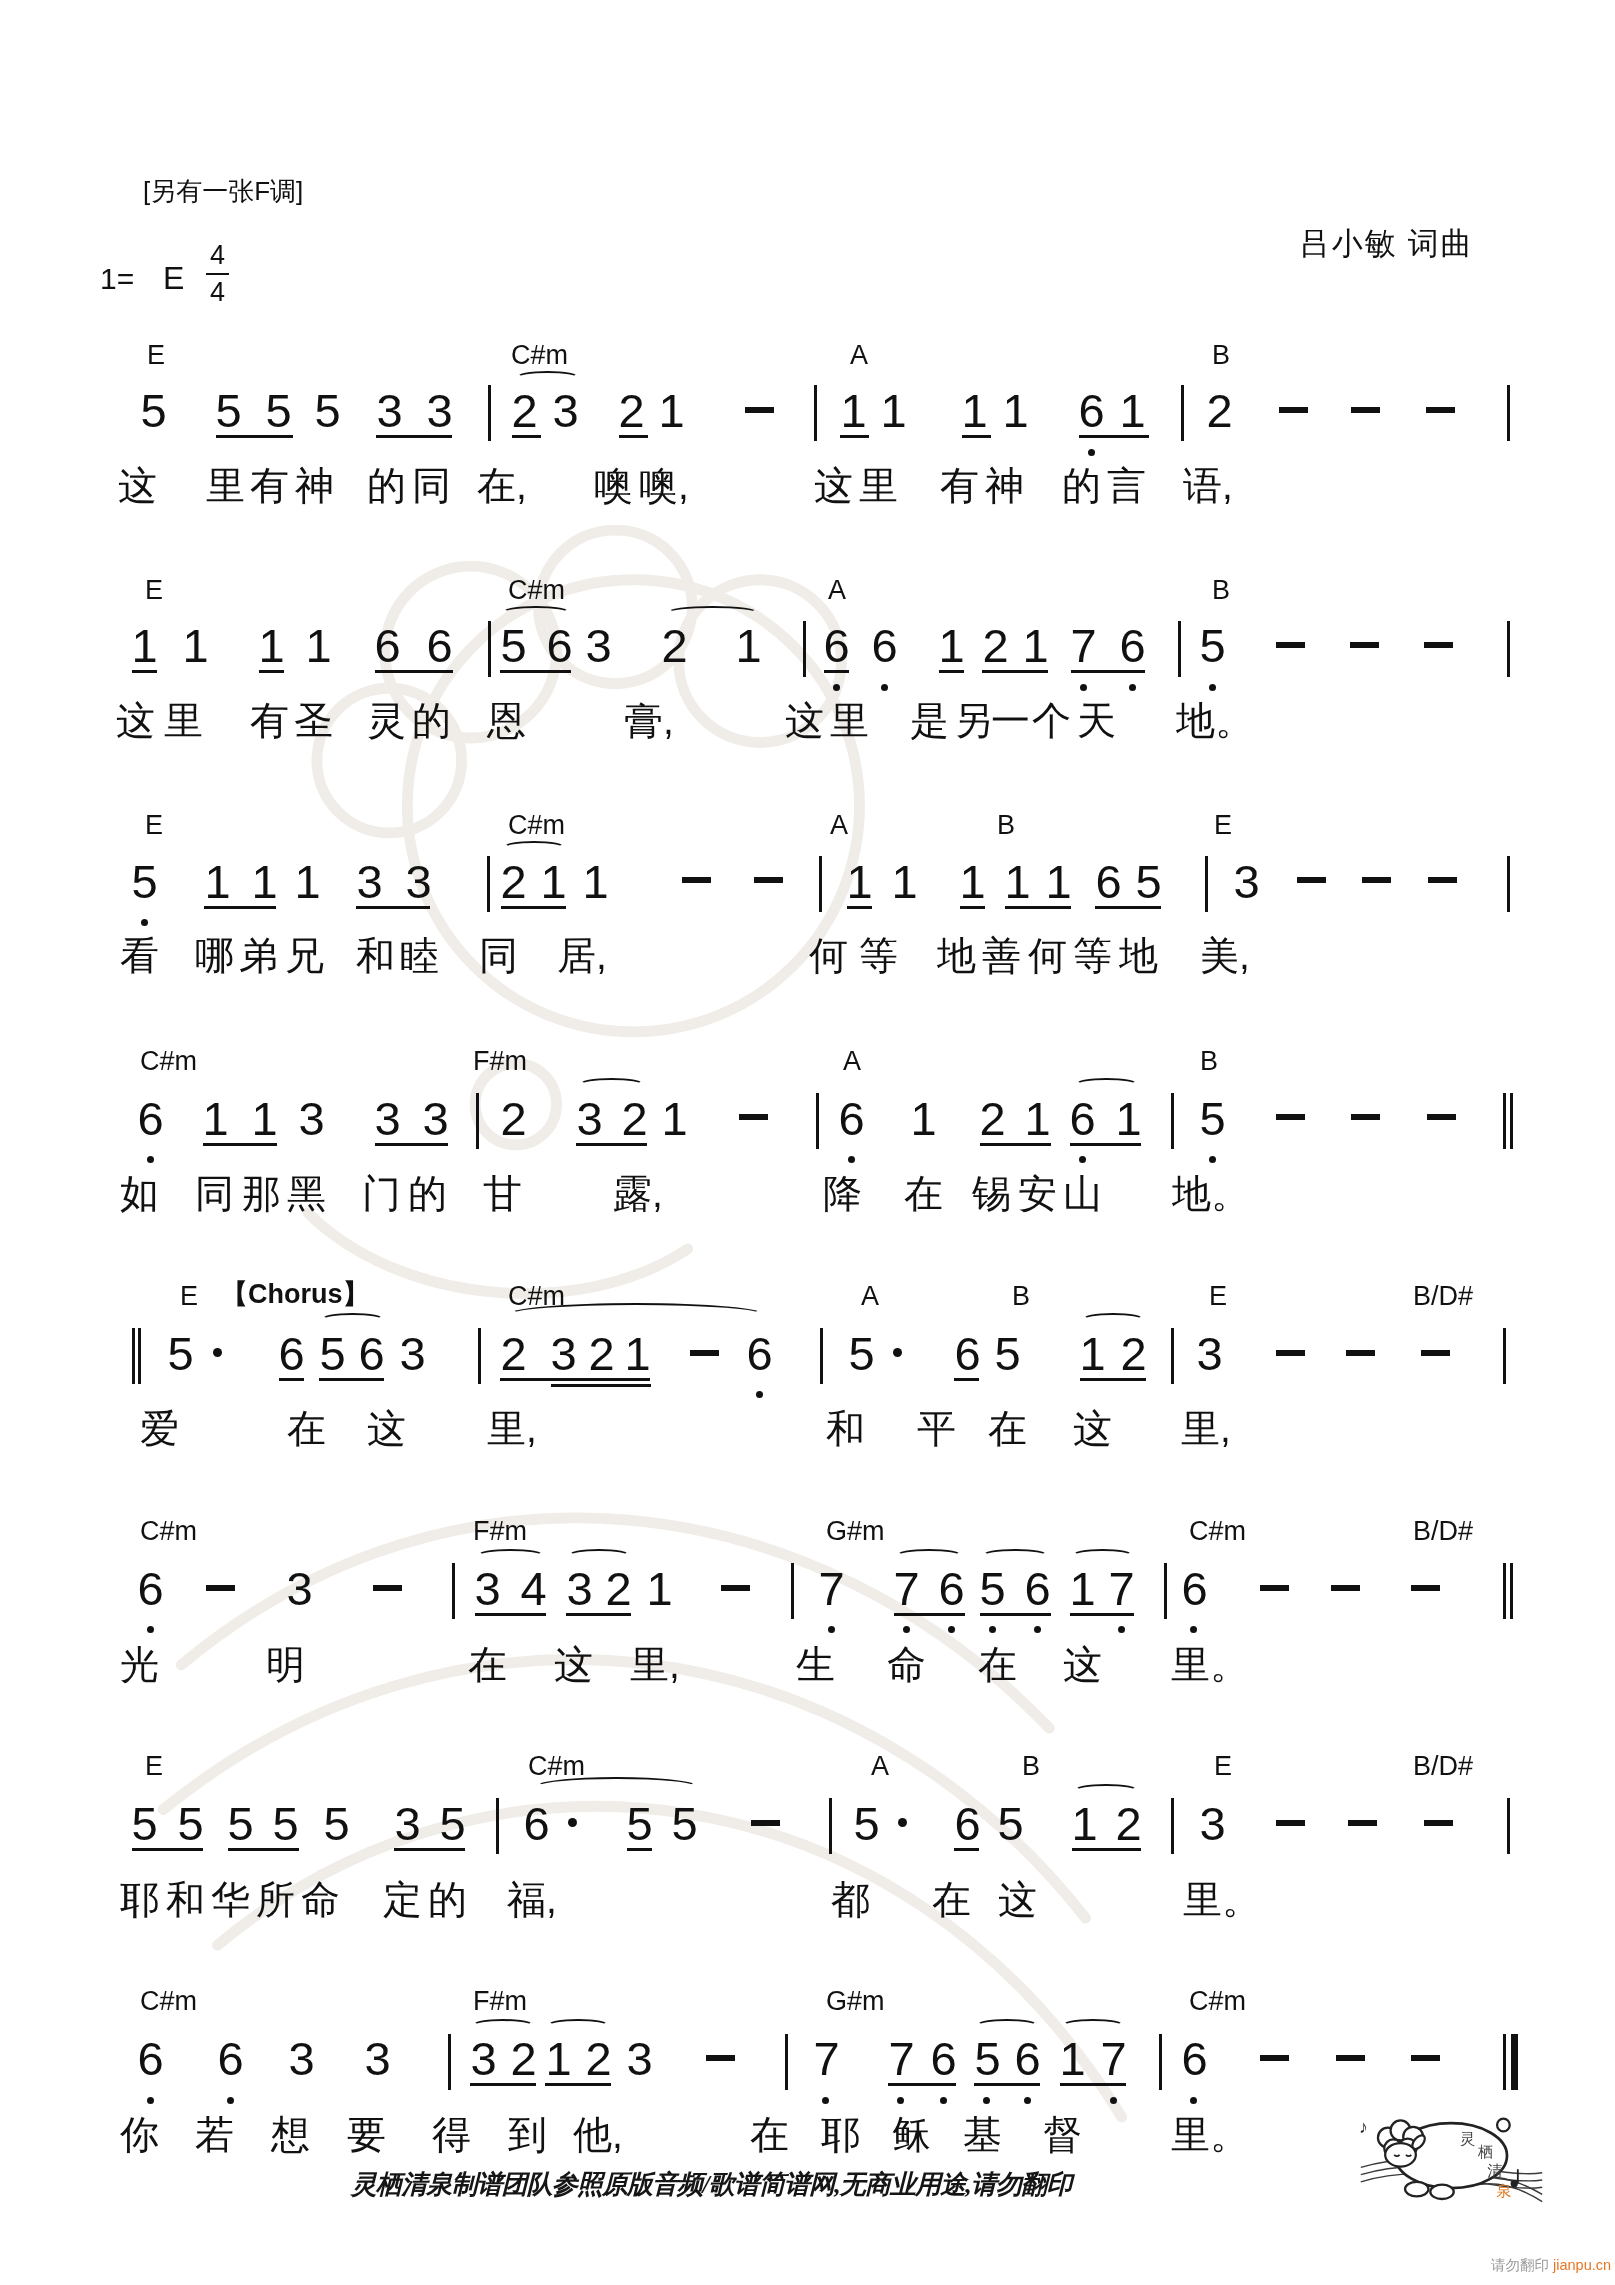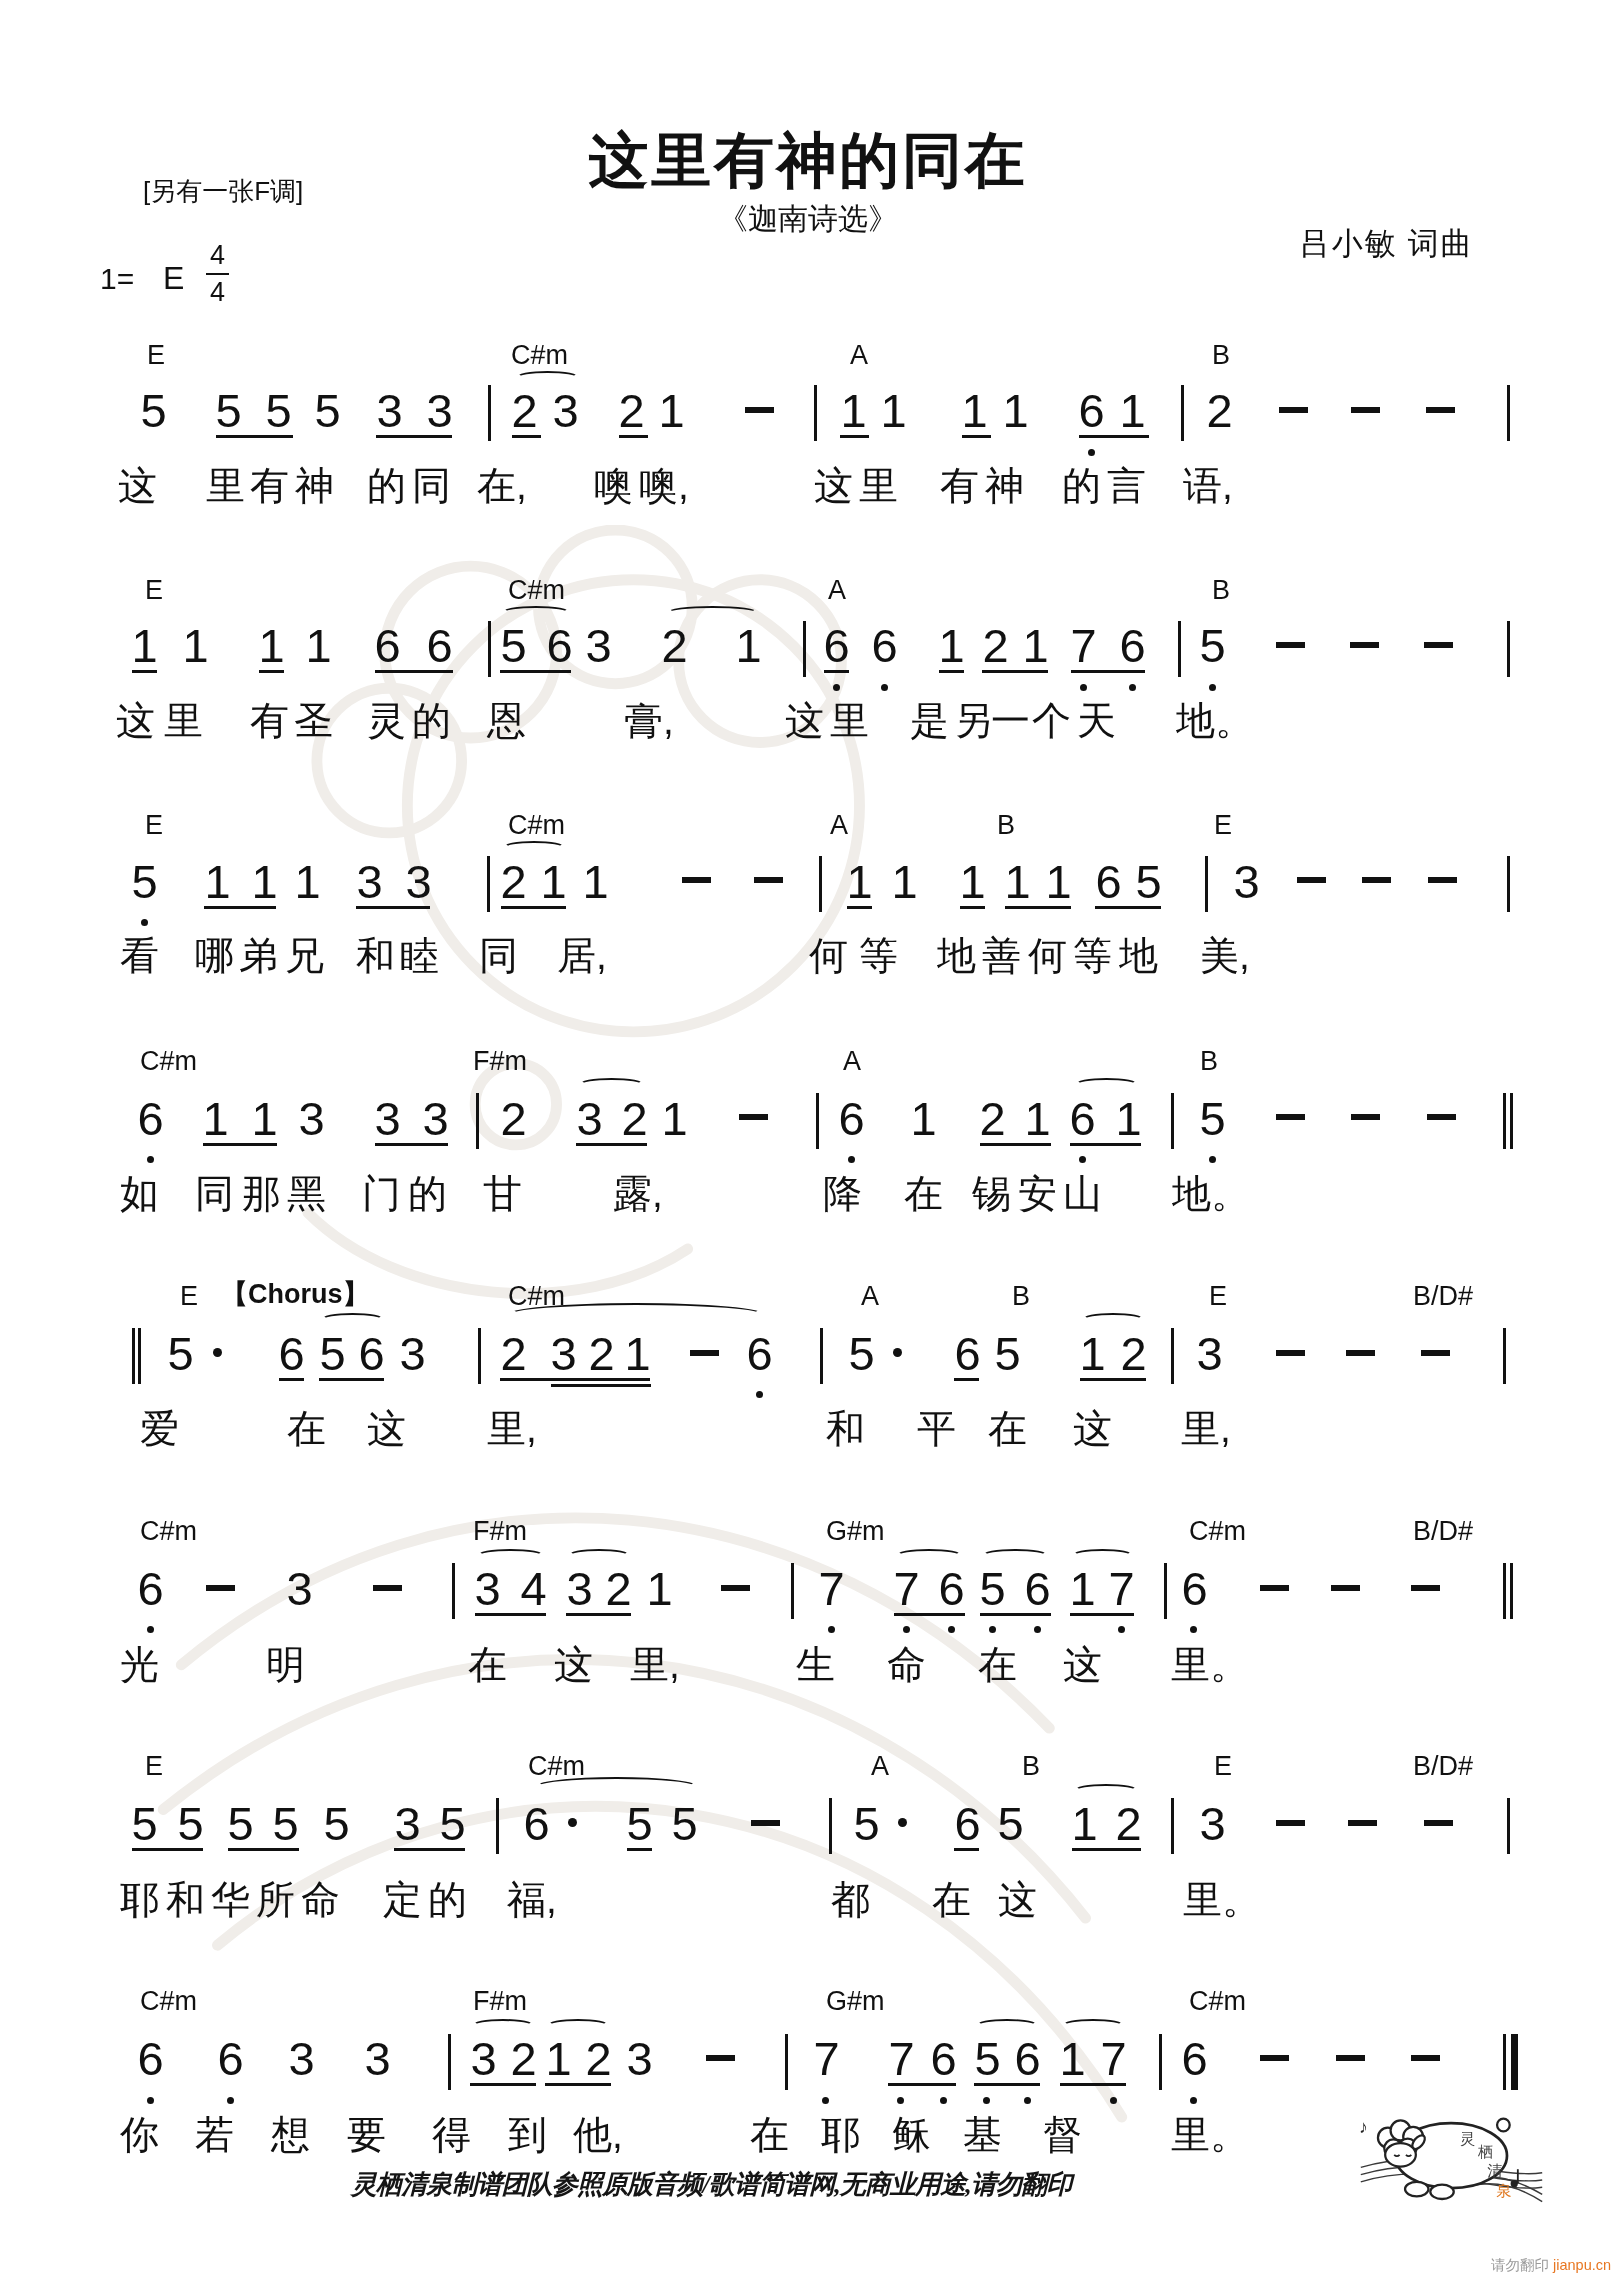--- a/index.html
+++ b/index.html
@@ -46,22 +46,20 @@
     <circle cx="700" cy="150" r="90"></circle>
     <circle cx="290" cy="260" r="80"></circle>
     <circle cx="430" cy="640" r="45"></circle>
     <path d="M200 760 C 300 860, 500 880, 620 800"></path>
     <path d="M60 1260 C 360 1010, 760 1060, 1020 1330"></path>
     <path d="M40 1420 C 360 1160, 800 1210, 1060 1540"></path>
     <path d="M100 1570 C 400 1320, 860 1370, 1100 1760"></path>
   </svg>
 
   <div class="altkey">[另有一张F调]</div>
-  <div class="title">这里有神的同在</div>
-  <div class="subtitle">《迦南诗选》</div>
   <div class="composer">吕小敏 词曲</div>
 
   <div>
     <span class="keyprefix">1=</span>
     <span class="keyletter">E</span>
     <span class="meter">
       <span>4</span>
       <span class="fline"></span>
       <span>4</span>
     </span>

